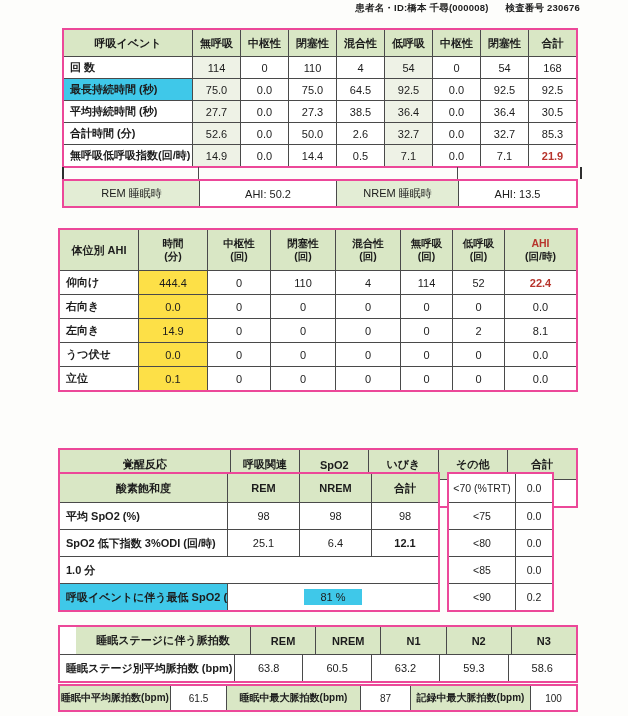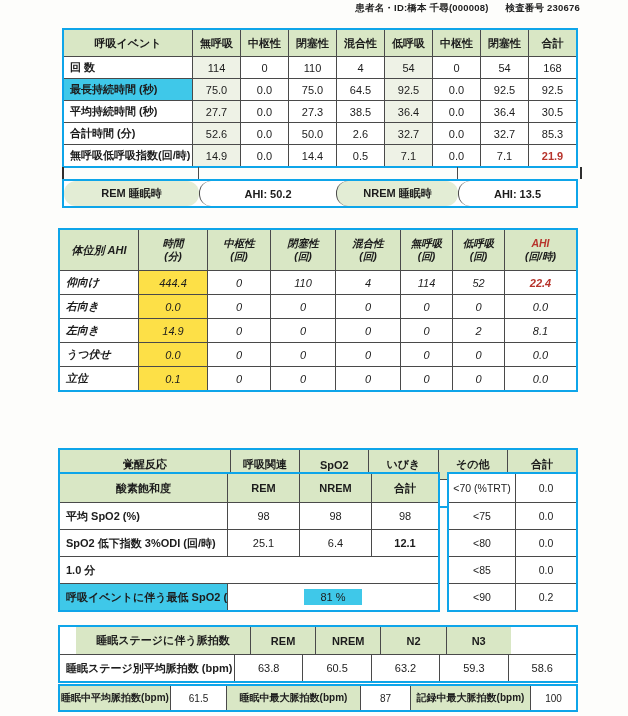--- a/index.html
+++ b/index.html
@@ -7,21 +7,21 @@
     position:relative;width:628px;height:716px;background:#fdfdfb;
     font-family:"Liberation Sans","DejaVu Sans",sans-serif;color:#1c1c1c;
     overflow:hidden;margin:0 auto;
   }
   .doc-header{
     position:absolute;top:2px;left:0;right:48px;text-align:right;
     font-size:9.5px;font-weight:bold;letter-spacing:.2px;color:#222;
   }
   .doc-header span{margin-left:14px;}
   
-  .tbl{position:absolute;border:2px solid #0ea5e9;background:#fff;box-sizing:border-box;}
+  .tbl{position:absolute;border:2px solid #ec4899;background:#fff;box-sizing:border-box;}
   .tr{display:grid;box-sizing:border-box;}
   .tr + .tr{border-top:1px solid #4a4a4a;}
   .td{
     display:flex;align-items:center;justify-content:center;
     font-size:11px;box-sizing:border-box;padding:0 2px;text-align:center;
     overflow:hidden;white-space:nowrap;
   }
   .td + .td{border-left:1px solid #4a4a4a;}
   .tr.data .td:first-child{justify-content:flex-start;text-align:left;padding-left:6px;font-weight:bold;}
   .thead .td{background:#d9e7c5;font-weight:bold;}
@@ -35,26 +35,26 @@
   #t1 .tr.data .td:nth-child(2),#t1 .tr.data .td:nth-child(6){background:#eef2e6;}
   #t1 .r-max .td:nth-child(1),#t1 .r-max .td:nth-child(2){background:#3fc8e9;}
   #t1 .r-ahi .td:nth-child(9){color:#b7342c;font-weight:bold;}
   
   #t1gap{position:absolute;top:167px;left:62px;width:516px;height:12px;
     border-left:2px solid #2e2e2e;border-right:2px solid #2e2e2e;}
   #t1gap i{position:absolute;top:0;bottom:0;width:1px;background:#4a4a4a;}
   
   #t1f{top:179px;left:62px;width:516px;}
   #t1f .tr{grid-template-columns:135px 137px 122px 1fr;height:25px;}
-  #t1f .td{font-weight:bold;border-radius:12px;}
+  #t1f .td{font-weight:normal;}
   #t1f .td:nth-child(1),#t1f .td:nth-child(3){background:#e3edd5;}
 
   
   #t2{top:228px;left:58px;width:520px;}
-  #t2 .tr{grid-template-columns:78px 69px 63px 65px 65px 52px 52px 1fr;height:24px;font-style:italic;}
+  #t2 .tr{grid-template-columns:78px 69px 63px 65px 65px 52px 52px 1fr;height:24px;}
   #t2 .tr.thead{height:40px;}
   #t2 .tr.data .td:nth-child(2){background:#fde047;}
   #t2 .r-supine .td:nth-child(8){color:#b7342c;font-weight:bold;}
   #t2 .thead .td:first-child{font-size:11px;}
   #t2 .stack span{display:block;line-height:1.25;font-size:10.5px;font-weight:bold;}
 
   
   #t3{top:400px;left:58px;width:520px;margin-top:48px;}
   #t3 .tr{grid-template-columns:170px repeat(5,1fr);height:27px;}
   #t3 .tr.thead{height:29px;}
@@ -62,21 +62,21 @@
   
   #t4{top:472px;left:58px;width:382px;}
   #t4 .tr{grid-template-columns:167px 72px 72px 1fr;height:27px;}
   #t4 .tr.thead{height:28px;}
   #t4 .tr.merged{grid-template-columns:167px 1fr;}
   #t4 .r-odi .td:nth-child(4){font-weight:bold;}
   #t4 .hl-label{background:#3fc8e9;}
   .hl-chip{display:inline-block;background:#3fc8e9;padding:2px 16px;font-size:11px;}
 
   
-  #t4r{top:472px;left:447px;width:131px;}
+  #t4r{top:472px;left:447px;width:107px;}
   #t4r .tr{grid-template-columns:66px 1fr;height:27px;}
   #t4r .tr:first-child{height:28px;}
   #t4r .td{font-size:10.5px;}
 
   
   #t5{top:625px;left:58px;width:520px;}
   #t5 .tr{grid-template-columns:174px repeat(5,1fr);height:27px;}
   #t5 .tr.thead{height:27px;padding-left:16px;}
   #t5 .thead .td:first-child{font-size:11px;}
 
@@ -320,20 +320,21 @@
         <div class="td">&lt;90</div>
         <div class="td">0.2</div>
       </div>
   </div>
 
   <div class="tbl" id="t5">
     <div class="tr thead">
         <div class="td">睡眠ステージに伴う脈拍数</div>
         <div class="td">REM</div>
         <div class="td">NREM</div>
+        <div class="td">N1</div>
         <div class="td">N2</div>
         <div class="td">N3</div>
       </div>
     <div class="tr data">
         <div class="td">睡眠ステージ別平均脈拍数 (bpm)</div>
         <div class="td">63.8</div>
         <div class="td">60.5</div>
         <div class="td">63.2</div>
         <div class="td">59.3</div>
         <div class="td">58.6</div>

